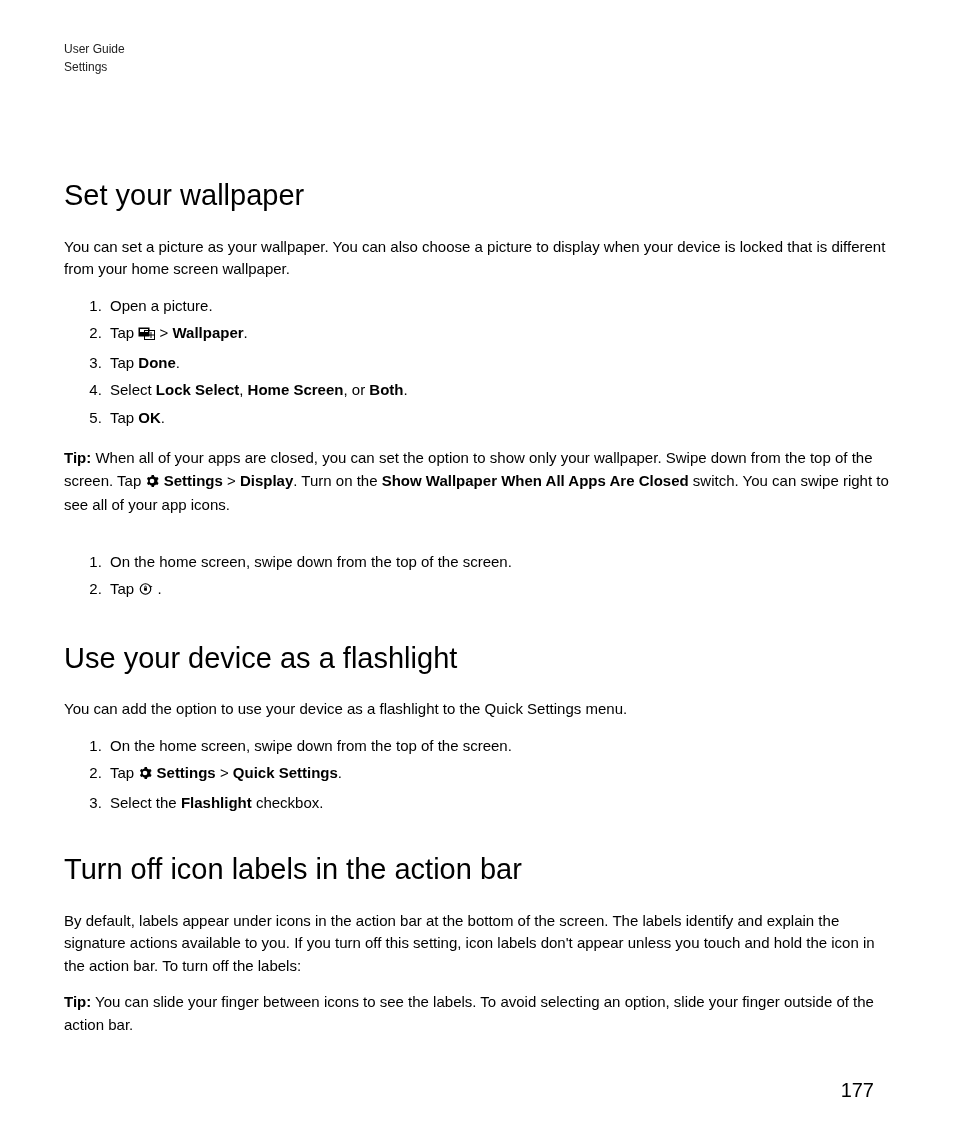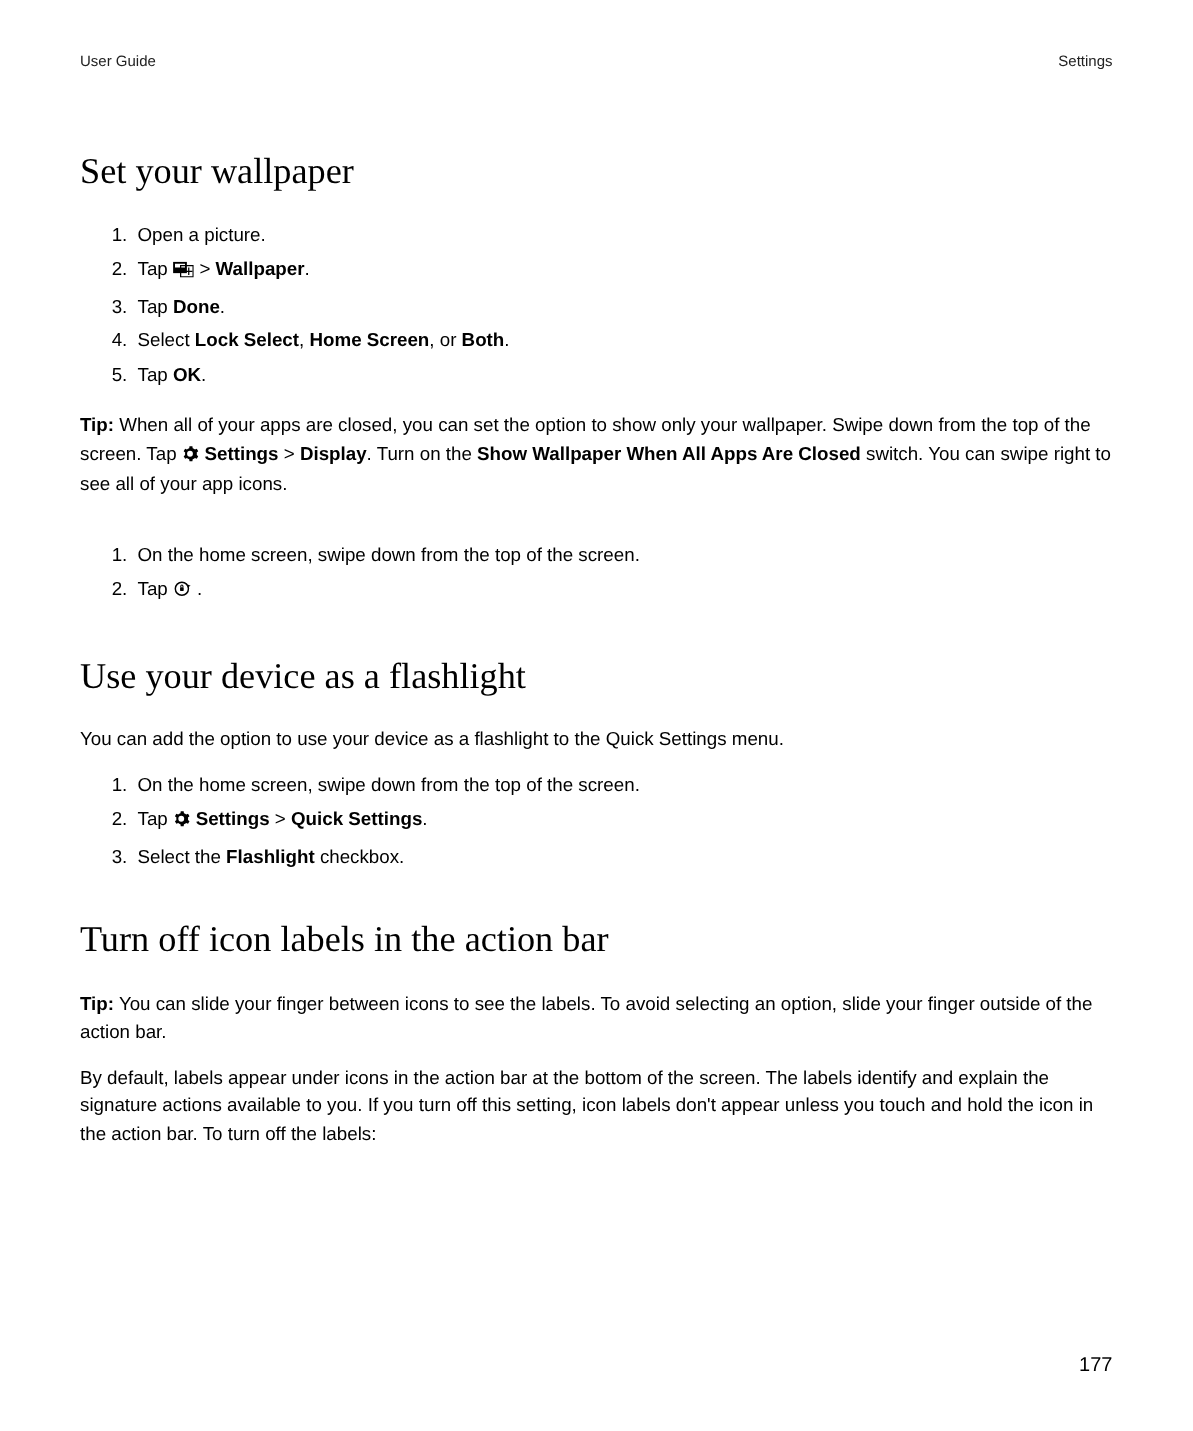--- a/index.html
+++ b/index.html
@@ -16,27 +16,28 @@
     height: 1145px;
     box-sizing: border-box;
     padding: 40px 64px 40px 64px;
     position: relative;
   }
   .top-header {
     display: flex;
     justify-content: space-between;
     font-size: 12px;
     color: #222;
-    margin-bottom: 58px;
+    margin-bottom: 98px;
+    flex-direction: column;
   }
   h1.section {
     font-size: 29px;
     font-weight: 400;
     margin: 0 0 18px 0;
-    font-family: Liberation Serif, serif;
+    font-family: Liberation Sans, sans-serif;
   }
   .body-p {
     margin: 0 0 14px 0;
   }
   ol.steps {
     padding: 0 0 0 42px;
     margin: 0 0 18px 0;
   }
   ol.steps > li {
     padding-left: 4px;
@@ -44,22 +45,22 @@
   }
   .tip-label, .bold {
     font-weight: 700;
   }
   .sec-block {
     margin-bottom: 34px;
   }
   .page-number {
     position: absolute;
     bottom: 40px;
-    right: 64px;
-    font-size: 16px;
+    right: 80px;
+    font-size: 20px;
   }
   .icon {
     display: inline-block;
     vertical-align: -2px;
   }
   .gear-icon svg, .rotation-icon svg, .picture-icon svg {
     display: inline-block;
   }
 </style>
 </head>
@@ -67,20 +68,21 @@
 
 <div class="page">
 
   <div class="top-header">
     <span>User Guide</span>
     <span>Settings</span>
   </div>
 
   <div class="sec-block">
     <h1 class="section">Set your wallpaper</h1>
+    <p class="body-p">You can set a picture as your wallpaper. You can also choose a picture to display when your device is locked that is different from your home screen wallpaper.</p>
 
     <ol class="steps">
       <li>Open a picture.</li>
       <li>
         <span>Tap</span>
         <span class="icon picture-icon">
           <svg width="17" height="13" viewBox="0 0 17 13">
             <rect x="0.5" y="0.5" width="11" height="9" fill="#000"></rect>
             <rect x="2" y="2" width="8" height="3" fill="#fff"></rect>
             <rect x="6.5" y="3.5" width="10" height="9" fill="none" stroke="#000" stroke-width="1"></rect>
@@ -146,20 +148,20 @@
         <span class="bold">Settings</span><span> &gt; </span><span class="bold">Quick Settings</span><span>.</span>
       </li>
       <li>
         <span>Select the </span><span class="bold">Flashlight</span><span> checkbox.</span>
       </li>
     </ol>
   </div>
 
   <div class="sec-block">
     <h1 class="section">Turn off icon labels in the action bar</h1>
+    <p class="body-p">By default, labels appear under icons in the action bar at the bottom of the screen. The labels identify and explain the signature actions available to you. If you turn off this setting, icon labels don't appear unless you touch and hold the icon in the action bar. To turn off the labels:</p>
     <p class="body-p">
       <span class="tip-label">Tip:</span><span> You can slide your finger between icons to see the labels. To avoid selecting an option, slide your finger outside of the action bar.</span>
     </p>
-    <p class="body-p">By default, labels appear under icons in the action bar at the bottom of the screen. The labels identify and explain the signature actions available to you. If you turn off this setting, icon labels don't appear unless you touch and hold the icon in the action bar. To turn off the labels:</p>
   </div>
 
   <div class="page-number">177</div>
 </div>
 
 </body></html>

